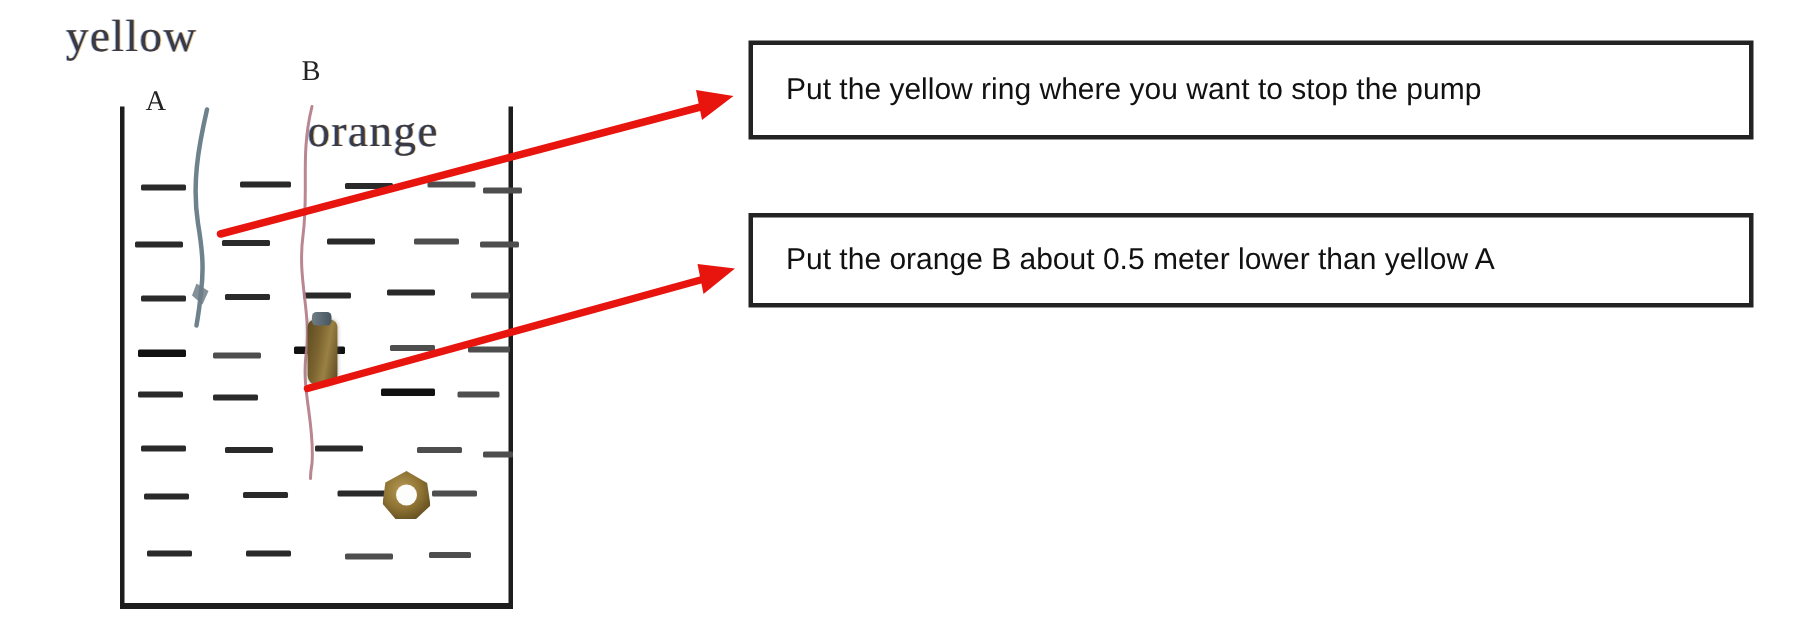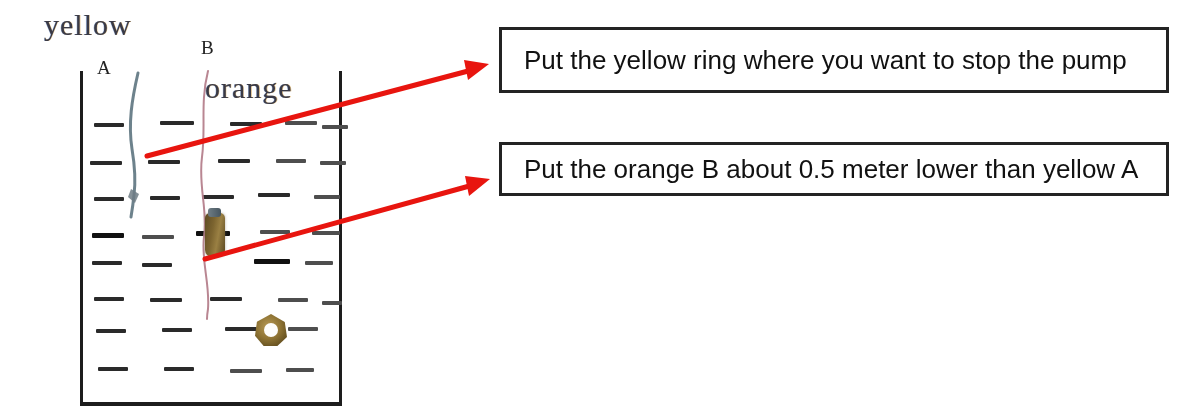--- a/index.html
+++ b/index.html
@@ -161,26 +161,26 @@
     position: absolute;
     box-sizing: border-box;
     background: #ffffff;
     border: 3px solid #232323;
     display: flex;
     align-items: center;
   }
   .callout-text {
     padding-left: 22px;
     font-family: "Liberation Sans", sans-serif;
-    font-size: 26px;
+    font-size: 20px;
     color: #111111;
     white-space: nowrap;
   }
   #callout-1 { left: 499px; top: 27px;  width: 670px; height: 66px; }
-  #callout-2 { left: 499px; top: 142px; width: 670px; height: 54px; }
+  #callout-2 { left: 499px; top: 142px; width: 670px; height: 63px; }
 
   
   #arrows {
     position: absolute;
     left: 0; top: 0;
     width: 1195px;
     height: 411px;
     pointer-events: none;
   }
 </style>

